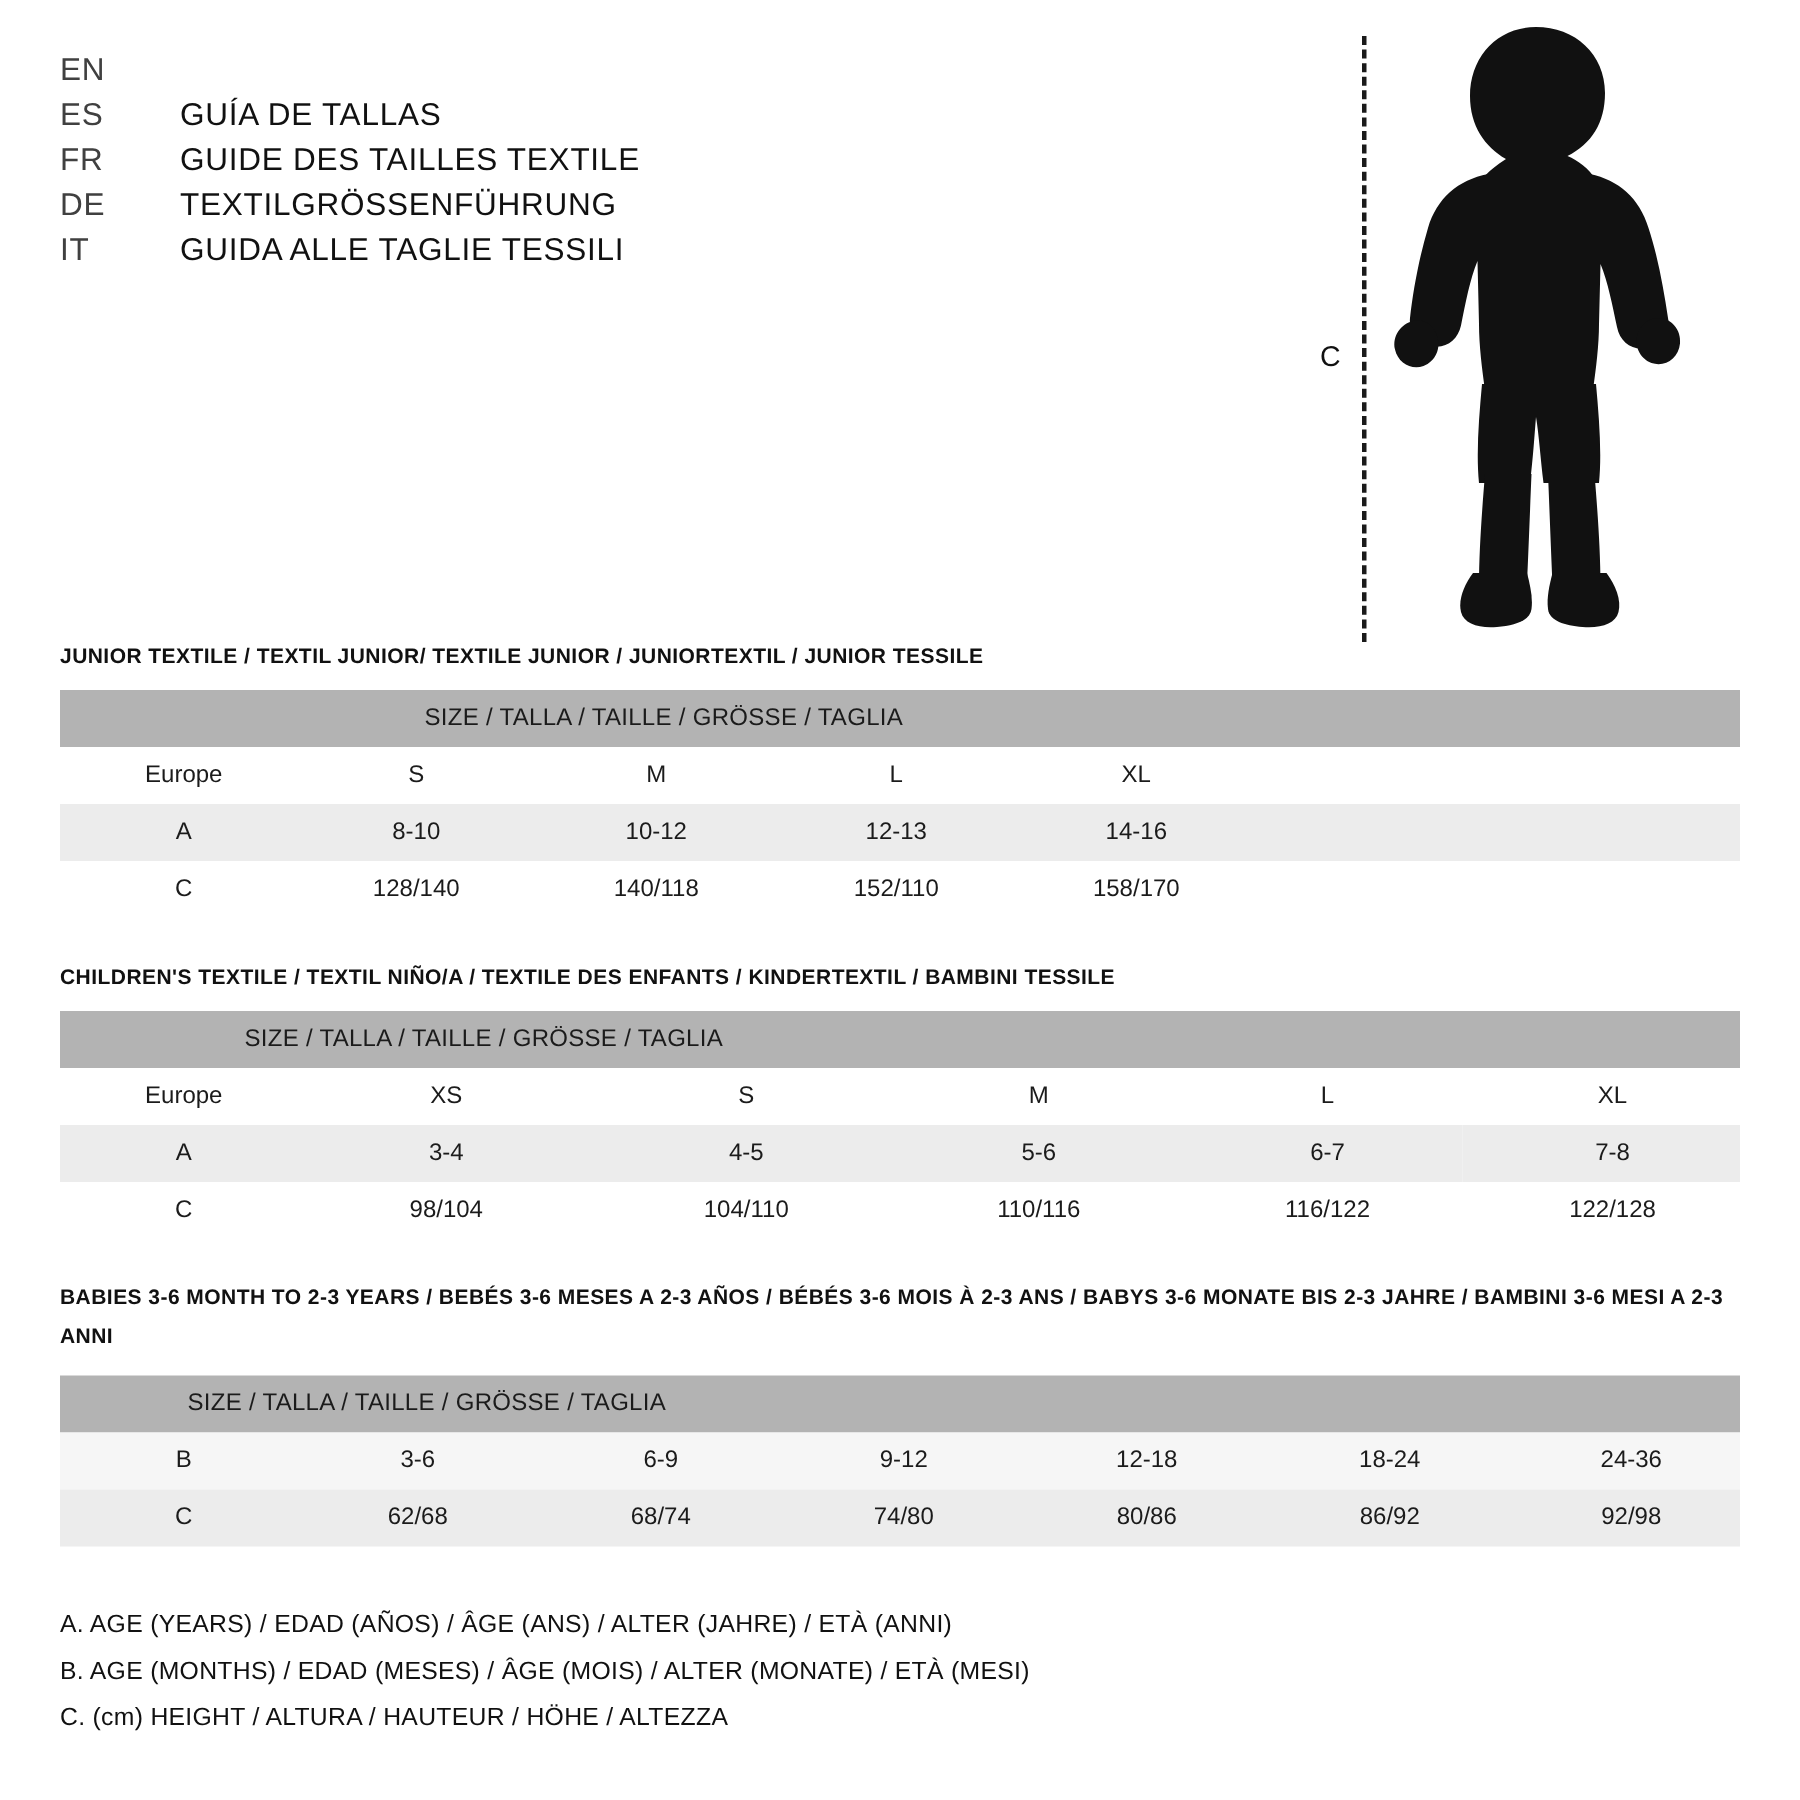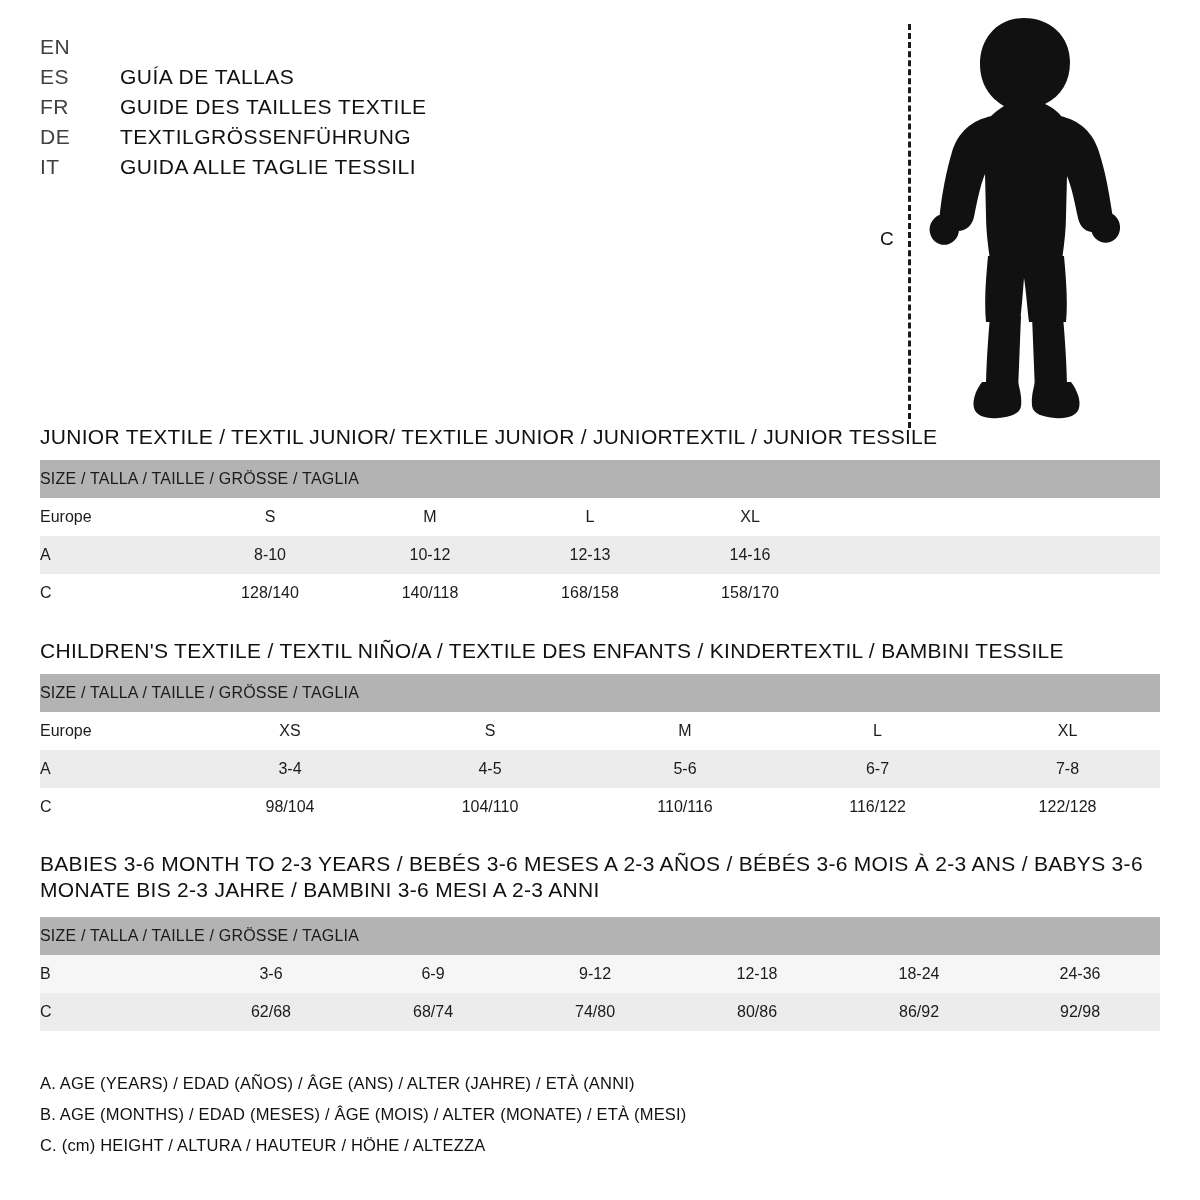--- a/index.html
+++ b/index.html
@@ -81,41 +81,42 @@
     top: 6px;
   }
 
   
   .section {
     position: absolute;
     left: 40px;
     width: 1120px;
   }
   .section-title {
-    font-size: 21px;
+    font-size: 14px;
     letter-spacing: 0.3px;
-    font-weight: 400;
+    font-weight: 700;
     color: #111;
     text-transform: uppercase;
     margin-bottom: 10px;
     line-height: 26px;
   }
 
   
   table.size-table {
     border-collapse: collapse;
     width: 100%;
     table-layout: fixed;
   }
   table.size-table td {
     font-size: 16px;
     color: #1b1b1b;
-    padding: 6px 0 6px 0;
+    padding: 6px 0 6px 15px;
     height: 26px;
     vertical-align: middle;
+    text-align: center;
   }
   .hdr-row td {
     background: #b3b3b3;
     font-size: 15.5px;
     letter-spacing: 0.2px;
     padding-left: 6px;
     height: 28px;
   }
   .row-shaded td { background: #ececec; }
   .row-plain td { background: #ffffff; }
@@ -222,21 +223,21 @@
           <td class="ctr">8-10</td>
           <td class="ctr">10-12</td>
           <td class="ctr">12-13</td>
           <td class="ctr">14-16</td>
           <td></td>
         </tr>
         <tr class="row-plain">
           <td class="lbl">C</td>
           <td class="ctr">128/140</td>
           <td class="ctr">140/118</td>
-          <td class="ctr">168/158</td>
+          <td class="ctr">152/110</td>
           <td class="ctr">158/170</td>
           <td></td>
         </tr>
       </tbody>
     </table>
   </div>
 
   <div class="section" style="top:638px;">
     <div class="section-title">CHILDREN'S TEXTILE / TEXTIL NIÑO/A / TEXTILE DES ENFANTS / KINDERTEXTIL / BAMBINI TESSILE</div>
     <table class="size-table">

